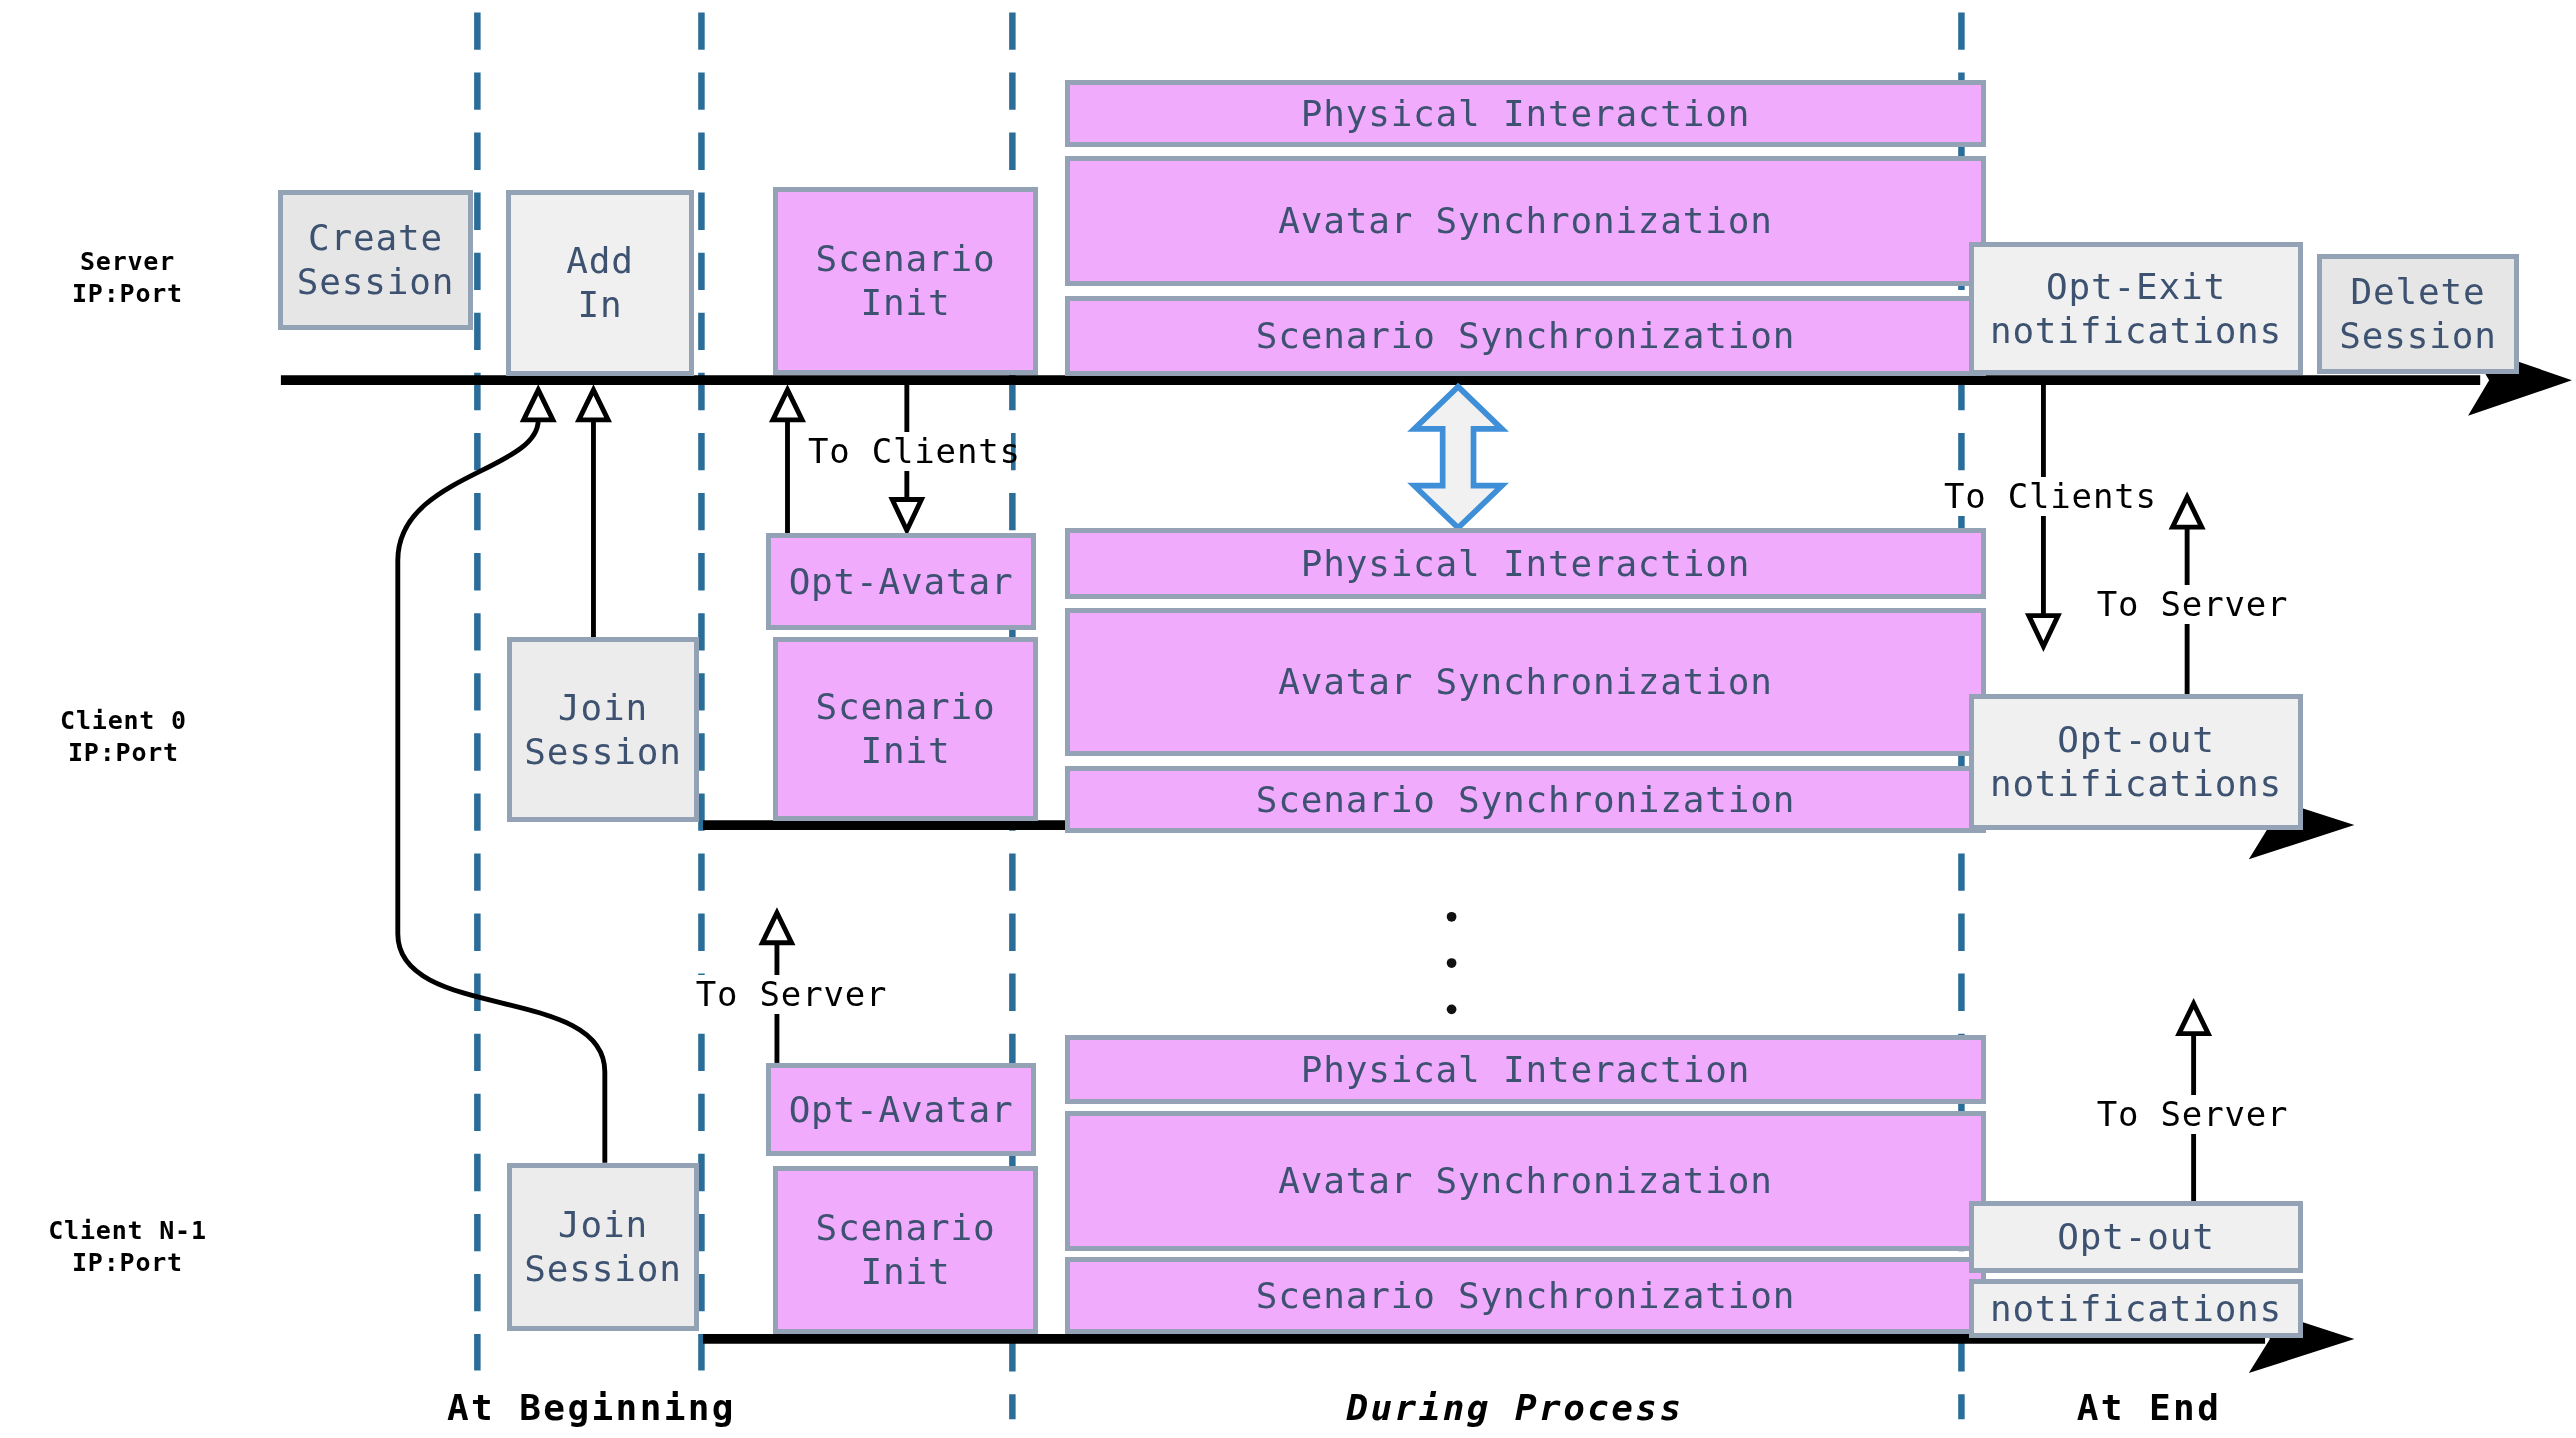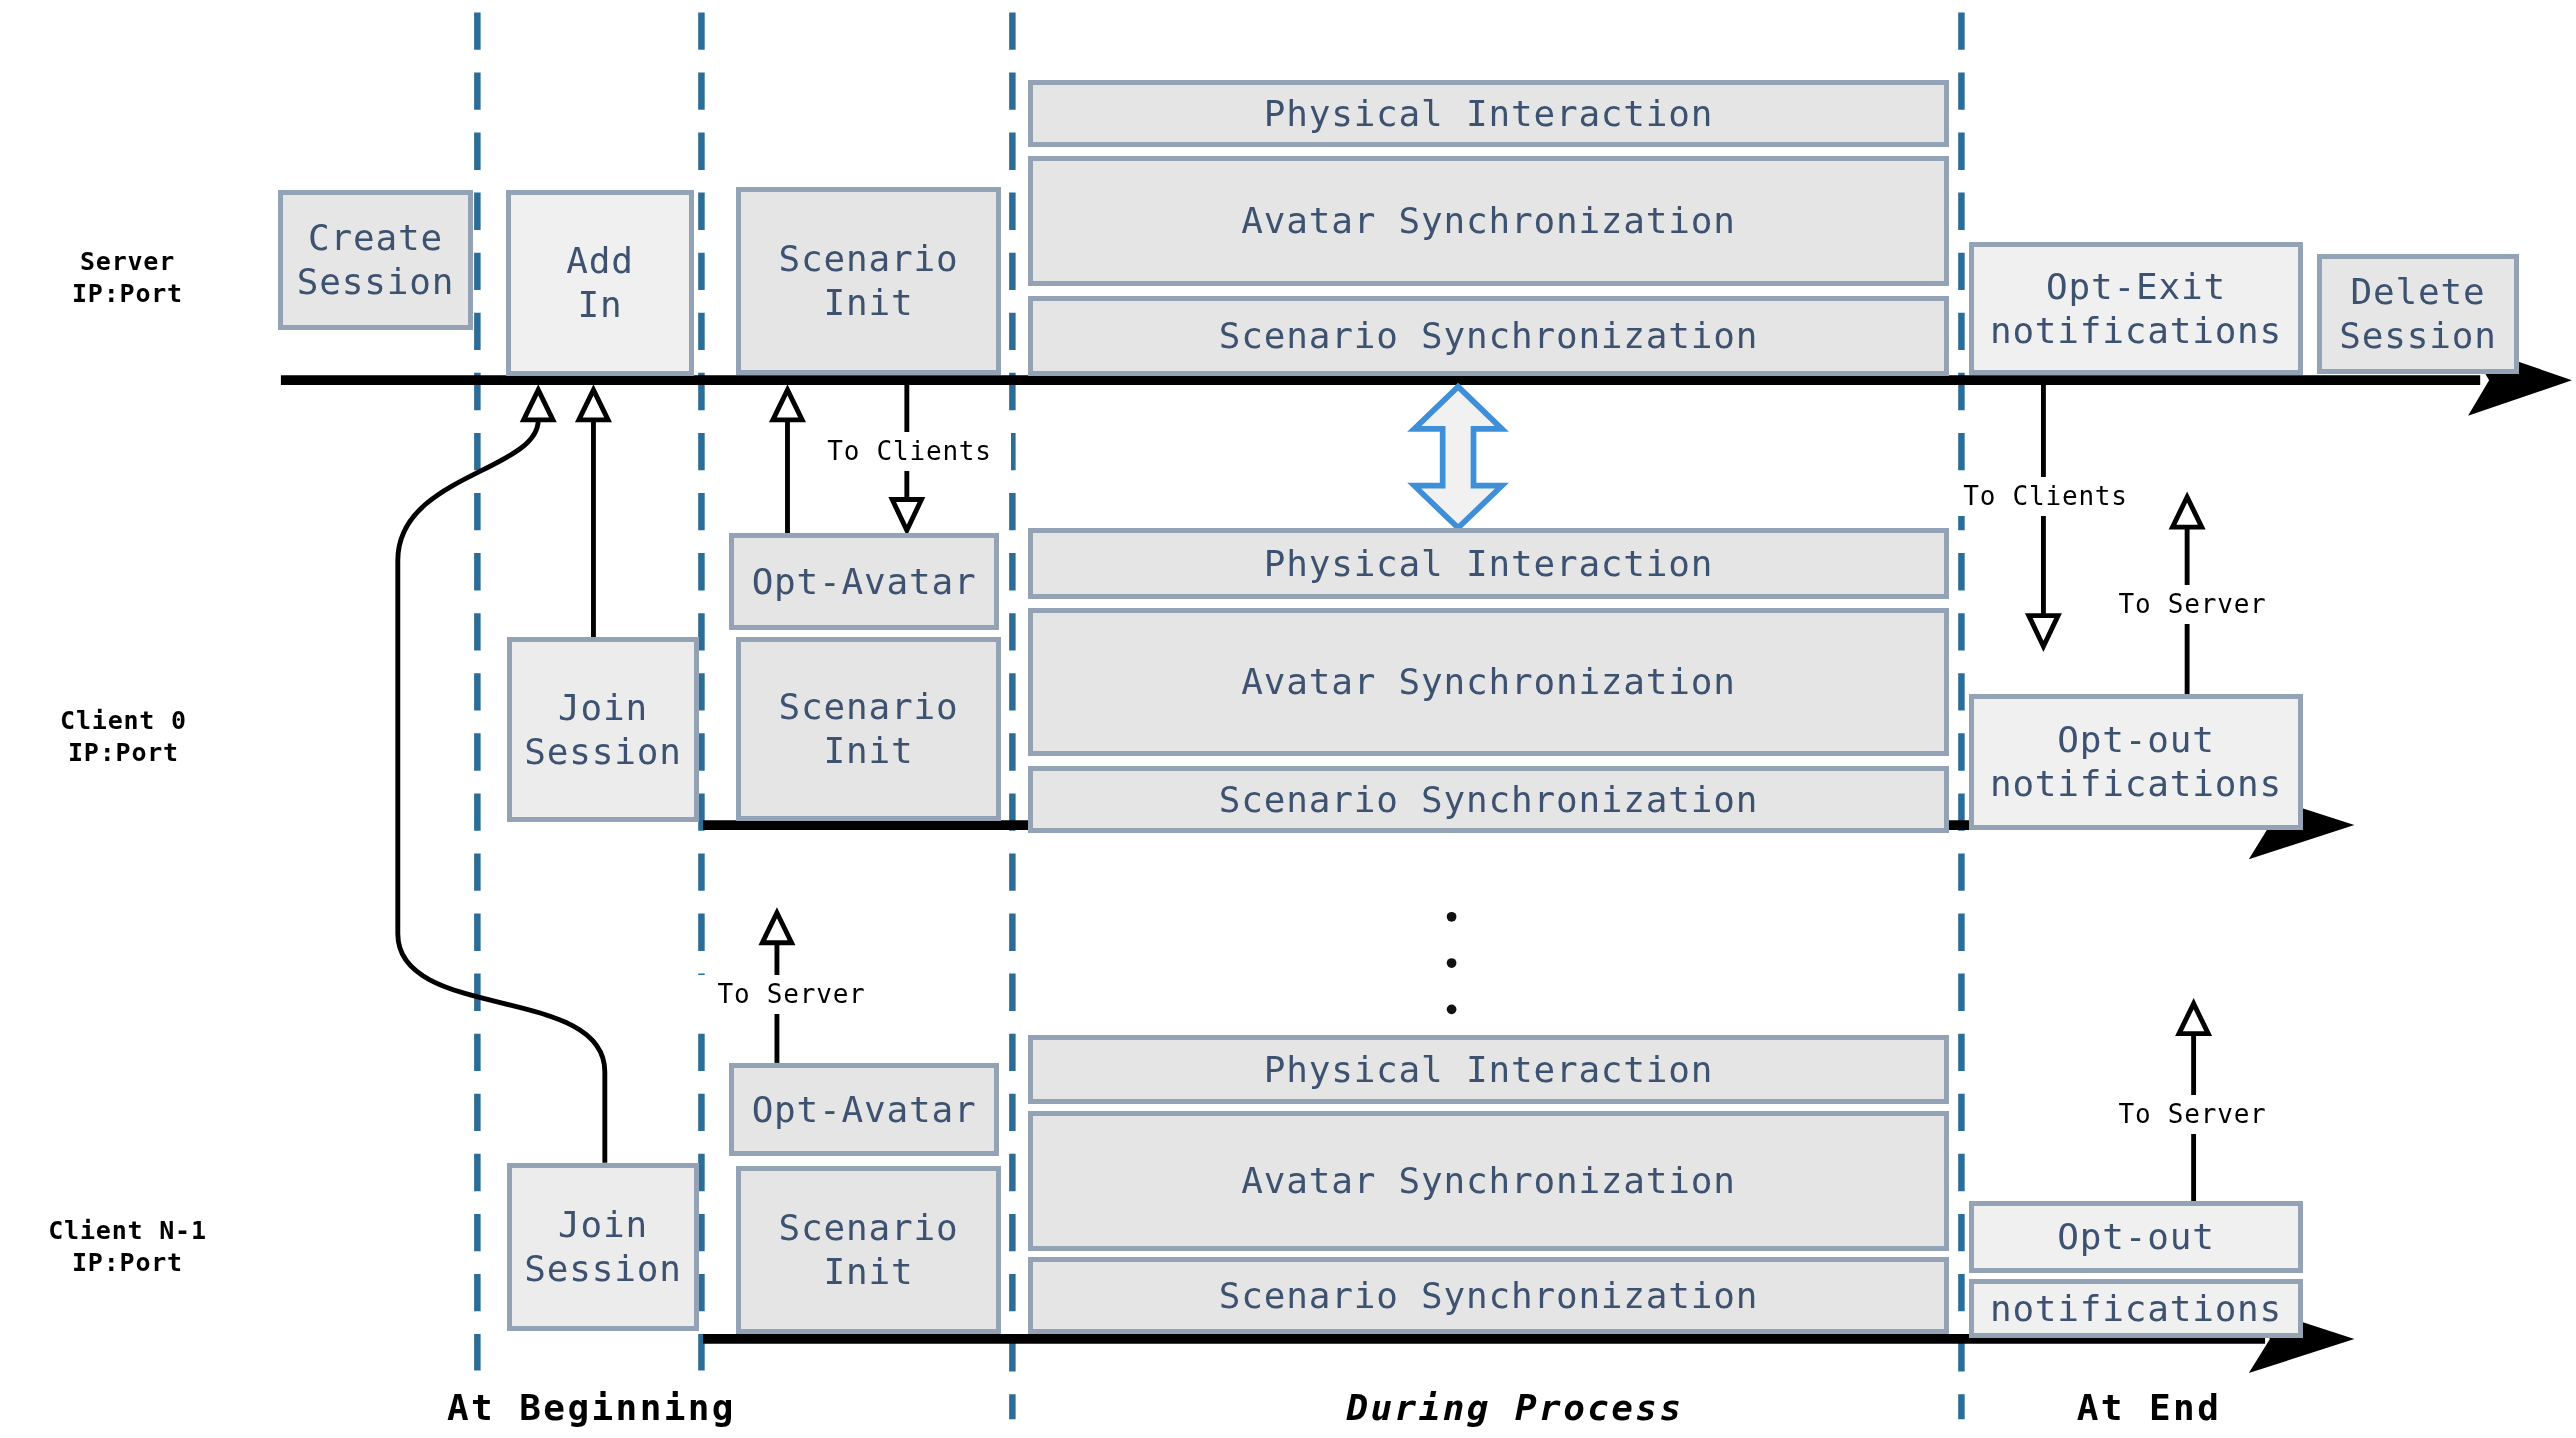--- a/index.html
+++ b/index.html
@@ -17,30 +17,30 @@
     position:relative;width:2576px;height:1439px;background:#ffffff;overflow:hidden;
     font-family:"DejaVu Sans Mono","Liberation Mono",monospace;
   }
   .layer{position:absolute;left:0;top:0;}
   .box{
     position:absolute;box-sizing:border-box;border:5.7px solid var(--box-border);
     display:flex;align-items:center;justify-content:center;text-align:center;
     white-space:pre-line;color:var(--box-text);font-size:36px;line-height:1.22;
     letter-spacing:0.8px;
   }
-  .f-white{background:#e5e5e5;}
+  .f-white{background:#f0abfc;margin-left:37px;}
   .f-dark{background:var(--shade-dark);}
   .f-mid{background:var(--shade-mid);margin-left:8px;}
   .f-light{background:var(--shade-light);}
   .lane-label{
     position:absolute;color:var(--ink);font-size:25px;font-weight:bold;
     white-space:pre-line;text-align:center;line-height:1.28;letter-spacing:0.8px;
   }
   .note{
-    position:absolute;background:#ffffff;color:var(--ink);font-size:26px;
+    position:absolute;background:#ffffff;color:var(--ink);font-size:34px;
     text-align:center;line-height:39px;letter-spacing:0.8px;white-space:nowrap;
   }
   .phase{
     position:absolute;color:var(--ink);font-size:36px;font-weight:bold;
     text-align:center;letter-spacing:2.4px;white-space:nowrap;line-height:45px;
   }
 </style>
 </head>
 <body>
 

